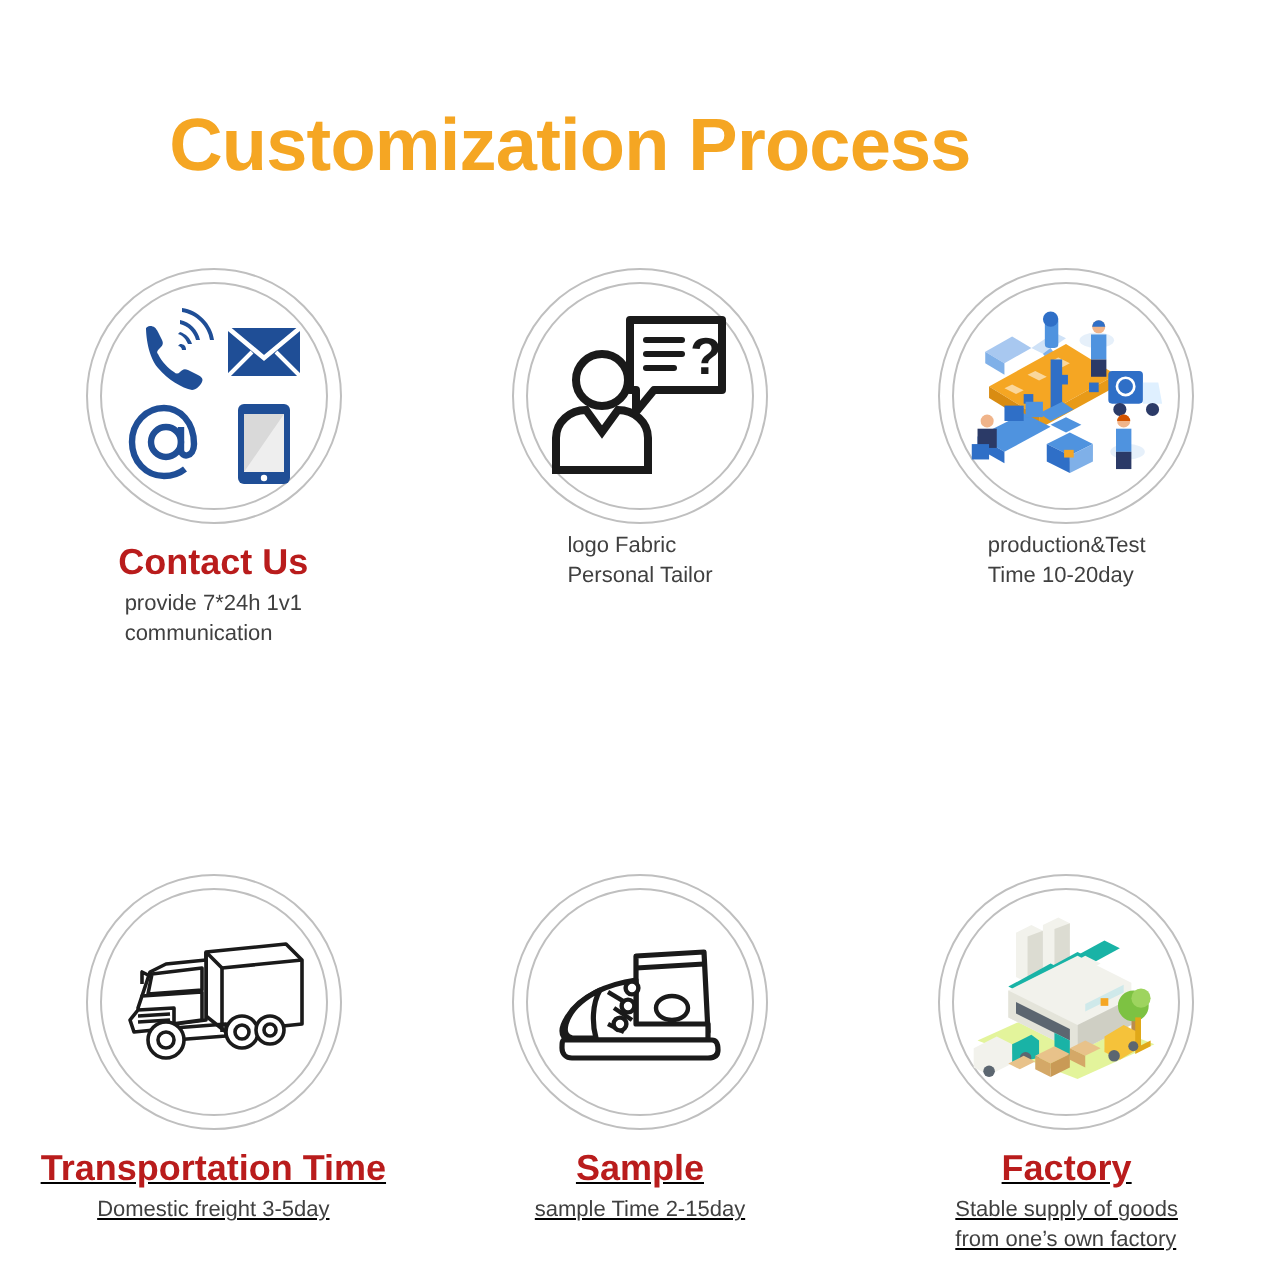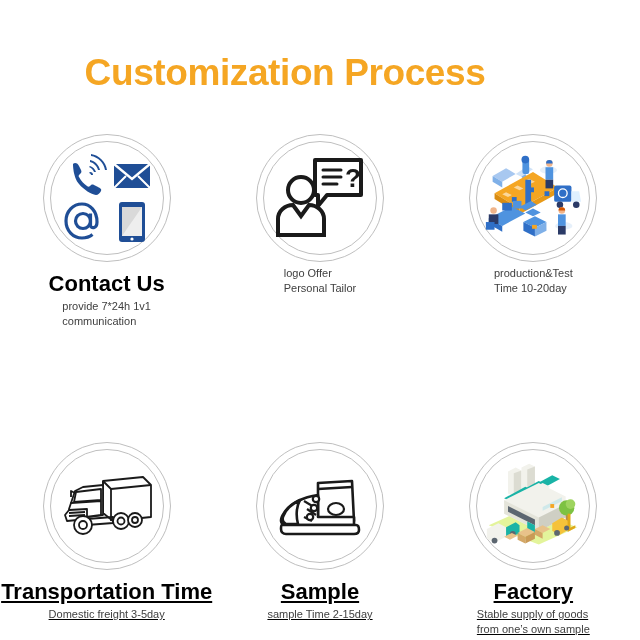--- a/index.html
+++ b/index.html
@@ -51,23 +51,23 @@
     position: relative;
     width: 100px; height: 100px;
     display: flex; align-items: center; justify-content: center;
     z-index: 2;
   }
   .icon-slot svg { display: block; }
 
   
   .label {
     margin-top: 8px;
-    font-size: 22px;
+    font-size: 18px;
     font-weight: bold;
-    color: #000000;
+    color: #b91c1c;
     line-height: 1.15;
     text-align: center;
     white-space: nowrap;
   }
   .sub {
     margin-top: 3px;
     font-size: 11px;
     color: #404040;
     line-height: 1.35;
     text-align: left;
@@ -144,21 +144,21 @@
                   <path d="M48 13 L66 13"></path>
                   <path d="M48 20 L66 20"></path>
                   <path d="M48 27 L62 27"></path>
                 </g>
                 <text x="70" y="30" font-family="'Liberation Sans', sans-serif" font-size="26" font-weight="bold" fill="#1a1a1a">?</text>
               </g>
             </svg>
           </div>
         </div>
         <div class="sub">
-          <span class="sub-line">logo Offer</span>
+          <span class="sub-line">logo Fabric</span>
           <span class="sub-line">Personal Tailor</span>
         </div>
       </div>
 
       <div class="cell">
         <div class="circle-wrap">
           <div class="ring-outer"></div>
           <div class="ring-inner"></div>
           <div class="icon-slot">
             <svg width="104" height="98" viewBox="0 0 104 98">
@@ -394,18 +394,18 @@
                 <path d="M54 70 L62 66 L70 70 L62 74 Z" fill="#e8c28a"></path>
                 <path d="M54 70 L62 74 L62 80 L54 76 Z" fill="#d4a867"></path>
                 <path d="M22 78 L30 74 L36 77 L28 81 Z" fill="#e8c28a"></path>
               </g>
             </svg>
           </div>
         </div>
         <div class="label">Factory</div>
         <div class="sub">
           <span class="sub-line">Stable supply of goods</span>
-          <span class="sub-line">from one’s own sample</span>
+          <span class="sub-line">from one’s own factory</span>
         </div>
       </div>
     </div>
   </div>
 </div>
 
 </body></html>

